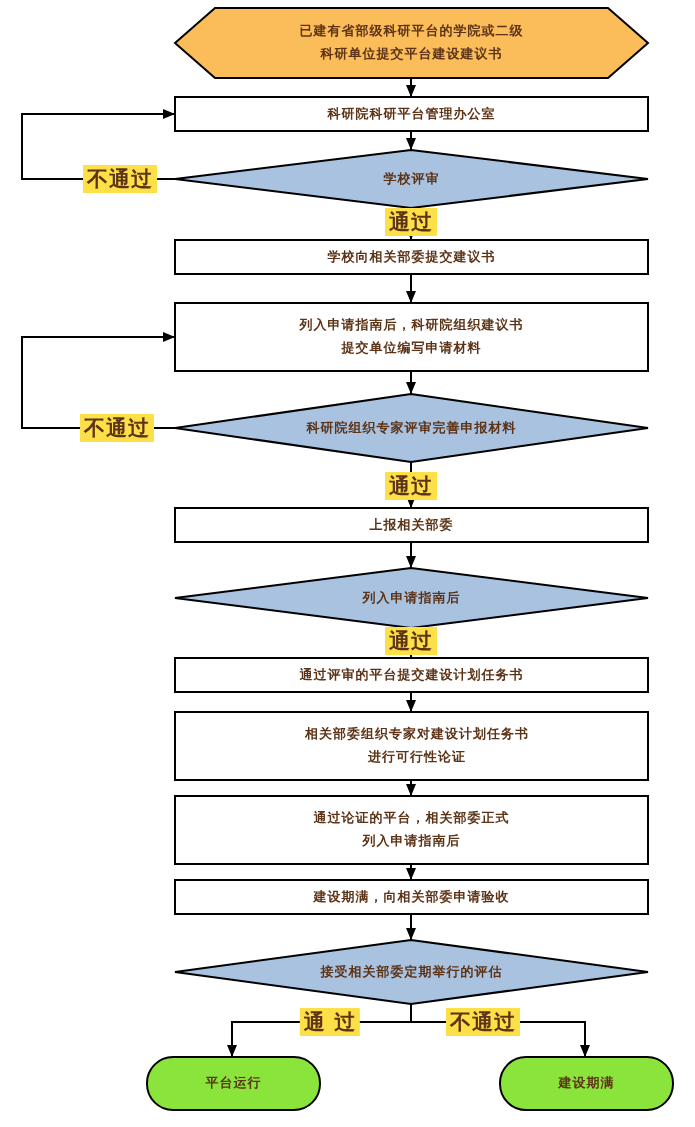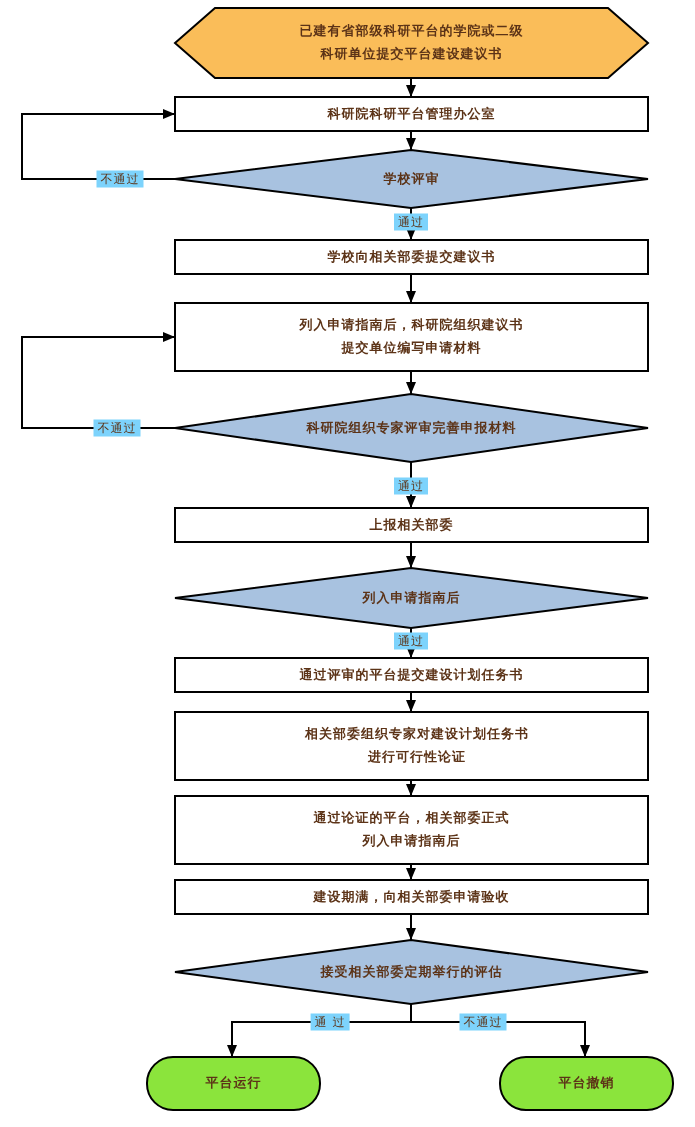--- a/index.html
+++ b/index.html
@@ -14,24 +14,24 @@
     align-items: center; justify-content: center;
     text-align: center;
     color: var(--text-color);
     font-size: 13px; font-weight: bold;
     letter-spacing: 1px; line-height: 1.75;
     pointer-events: none;
   }
   .edge-label {
     position: absolute;
     transform: translate(-50%, -50%);
-    background: #7dd3fc;
+    background: #fde047;
     padding: 0 4px;
     color: var(--text-color);
-    font-size: 12px; font-weight: normal;
+    font-size: 21px; font-weight: bold;
     letter-spacing: 1px; white-space: nowrap;
     pointer-events: none;
   }
 </style>
 </head>
 <body>
 
 <div class="canvas">
 
   <svg class="layer" width="695" height="1127" viewBox="0 0 695 1127">
@@ -145,21 +145,21 @@
 
   <div class="node-label" style="left:175px; top:940px; width:473px; height:64px;">
     <span>接受相关部委定期举行的评估</span>
   </div>
 
   <div class="node-label" style="left:147px; top:1057px; width:173px; height:53px;">
     <span>平台运行</span>
   </div>
 
   <div class="node-label" style="left:500px; top:1057px; width:173px; height:53px;">
-    <span>平台撤销</span>
+    <span>建设期满</span>
   </div>
 
   <div class="edge-label" style="left:411px; top:222px;">通过</div>
   <div class="edge-label" style="left:411px; top:486px;">通过</div>
   <div class="edge-label" style="left:411px; top:641px;">通过</div>
   <div class="edge-label" style="left:120px; top:179px;">不通过</div>
   <div class="edge-label" style="left:117px; top:428px;">不通过</div>
   <div class="edge-label" style="left:330px; top:1022px;">通 过</div>
   <div class="edge-label" style="left:483px; top:1022px;">不通过</div>
 

